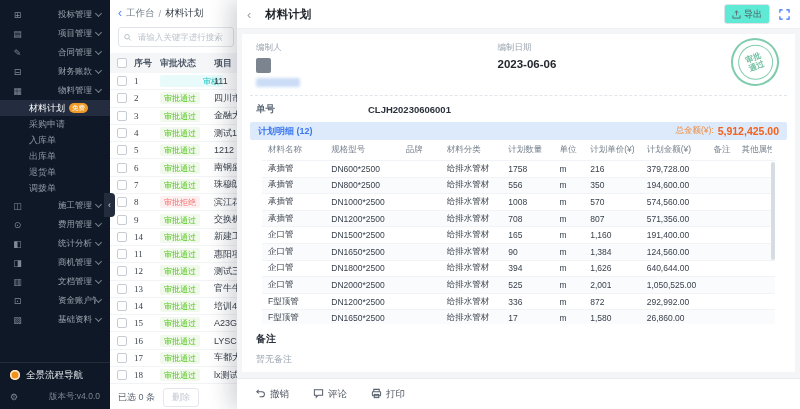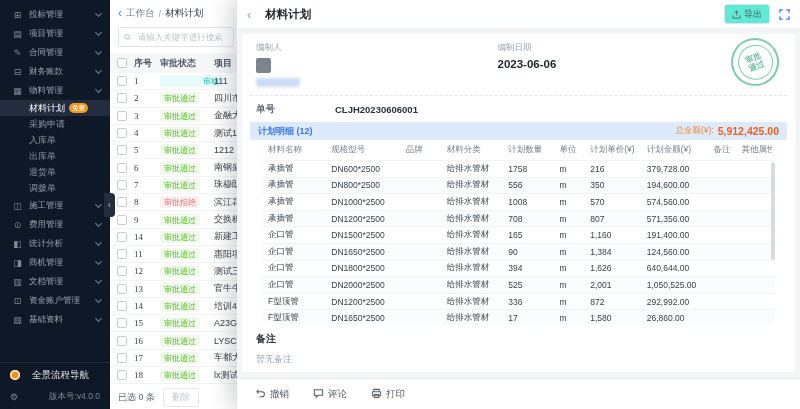--- a/index.html
+++ b/index.html
@@ -4,26 +4,26 @@
 <style>
   html,body{margin:0;padding:0;background:#0f1826;}
   body{width:800px;height:409px;overflow:hidden;font-family:"Liberation Sans","DejaVu Sans",sans-serif;-webkit-font-smoothing:antialiased;}
   .app{position:relative;width:800px;height:409px;display:flex;background:#fff;}
 
   
   .sidebar{width:110px;min-width:110px;background:#0f1826;color:#a9b2bd;display:flex;flex-direction:column;position:relative;z-index:3;}
   .menu{flex:1;overflow:hidden;padding-top:5px;}
   .g{height:19px;display:flex;align-items:center;padding:0 9px 0 11px;font-size:9.5px;color:#b4bcc6;cursor:pointer;}
   .g .mi{width:13px;font-size:9px;color:#7f8a97;margin-right:5px;text-align:center;}
-  .g .lab{flex:1;white-space:nowrap;overflow:hidden;}
+  .g .lab{flex:1;white-space:nowrap;overflow:hidden;margin-left:29px;}
   .chev{width:4px;height:4px;border-right:1px solid #76818e;border-bottom:1px solid #76818e;transform:rotate(45deg);margin-top:-2px;}
   .s{height:16px;display:flex;align-items:center;padding-left:29px;font-size:9px;color:#8d97a4;cursor:pointer;white-space:nowrap;}
   .s.active{background:#232d3f;color:#fff;}
   .badge{margin-left:4px;background:#ee9a27;color:#fff;font-size:6.5px;line-height:8px;padding:1px 3px;border-radius:5px;flex:none;}
-  .sb-bottom{border-top:1px solid rgba(255,255,255,.09);height:24px;display:flex;align-items:center;padding:0 10px;font-size:9.5px;color:#e2e6ea;gap:12px;cursor:pointer;}
+  .sb-bottom{border-top:1px solid rgba(255,255,255,.09);height:24px;display:flex;align-items:center;padding:0 10px;font-size:9.5px;color:#e2e6ea;gap:6px;cursor:pointer;}
   .flowdot{width:10px;height:10px;border-radius:50%;background:#f0921e;box-shadow:inset 0 0 0 1.5px rgba(255,255,255,.85),inset 0 0 0 3px #f0921e;flex:none;}
   .sb-version{height:20px;display:flex;align-items:center;justify-content:space-between;padding:0 10px 2px;font-size:8.5px;color:#7d8894;}
   .gear{font-size:9px;color:#7d8894;}
   .handle{position:absolute;left:104px;top:193px;width:11px;height:24px;background:#222c3c;border-radius:0 4px 4px 0;display:flex;align-items:center;justify-content:center;color:#cfd6e0;font-size:9px;z-index:4;cursor:pointer;}
 
   
   .lp{flex:1;min-width:0;display:flex;flex-direction:column;background:#fff;}
   .lp-crumb{height:26px;display:flex;align-items:center;padding:0 8px;font-size:9.5px;gap:4px;flex:none;}
   .lp-back{color:#4c84ff;font-size:12px;line-height:10px;cursor:pointer;}
   .crumb-root{color:#6f7a86;}
@@ -62,21 +62,21 @@
   .lab{font-size:8.5px;color:#9aa4af;}
   .avatar{width:15px;height:15px;background:#7c8490;border-radius:2px;margin-top:4px;}
   .name-blur{width:44px;height:9px;background:#cbdcf6;border-radius:2px;margin-top:5px;filter:blur(1.5px);}
   .date-val{font-size:11.5px;font-weight:bold;color:#23272e;margin-top:4px;}
   .stamp{position:absolute;right:16px;top:4px;width:44px;height:44px;border:2px solid #55bb92;border-radius:50%;display:flex;align-items:center;justify-content:center;transform:rotate(-22deg);opacity:.75;}
   .stamp-in{width:33px;height:33px;border:1px solid #55bb92;border-radius:50%;display:flex;align-items:center;justify-content:center;}
   .stamp-tx{width:18px;font-size:8px;line-height:9px;color:#46ab84;font-weight:bold;text-align:center;}
   .dash{border-top:1px dashed #e2e6eb;margin:6px 8px 0;flex:none;}
   .orderrow{display:flex;align-items:center;padding:7px 14px 6px;font-size:9.5px;flex:none;font-weight:bold;}
   .order-lab{color:#5c6774;width:79px;}
-  .order-val{color:#2b323b;}
+  .order-val{color:#2b323b;margin-left:33px;}
   .planbar{margin:0 8px;background:#dceafc;height:18px;display:flex;align-items:center;padding:0 8px;border-radius:2px;flex:none;}
   .plan-title{font-size:9px;color:#3a77f0;font-weight:bold;}
   .plan-total-lab{margin-left:auto;font-size:8.5px;color:#ef8b3c;}
   .plan-total{font-size:10.5px;font-weight:bold;color:#f5601a;margin-left:4px;}
   .mtable{margin:0 20px;flex:1;min-height:0;overflow:hidden;position:relative;}
   .m-hrow{display:flex;height:20px;align-items:center;font-size:8.5px;color:#76818d;}
   .m-row{display:flex;height:15.6px;align-items:center;font-size:8.5px;color:#39414b;border-top:1px solid #f1f3f6;}
   .m-row.alt{background:#fafbfd;}
   .mc{white-space:nowrap;overflow:hidden;box-sizing:border-box;padding-right:4px;}
   .mc0{width:13.5%;padding-left:6px;}.mc1{width:14.5%;}.mc2{width:8%;}.mc3{width:12%;}.mc4{width:10%;}

